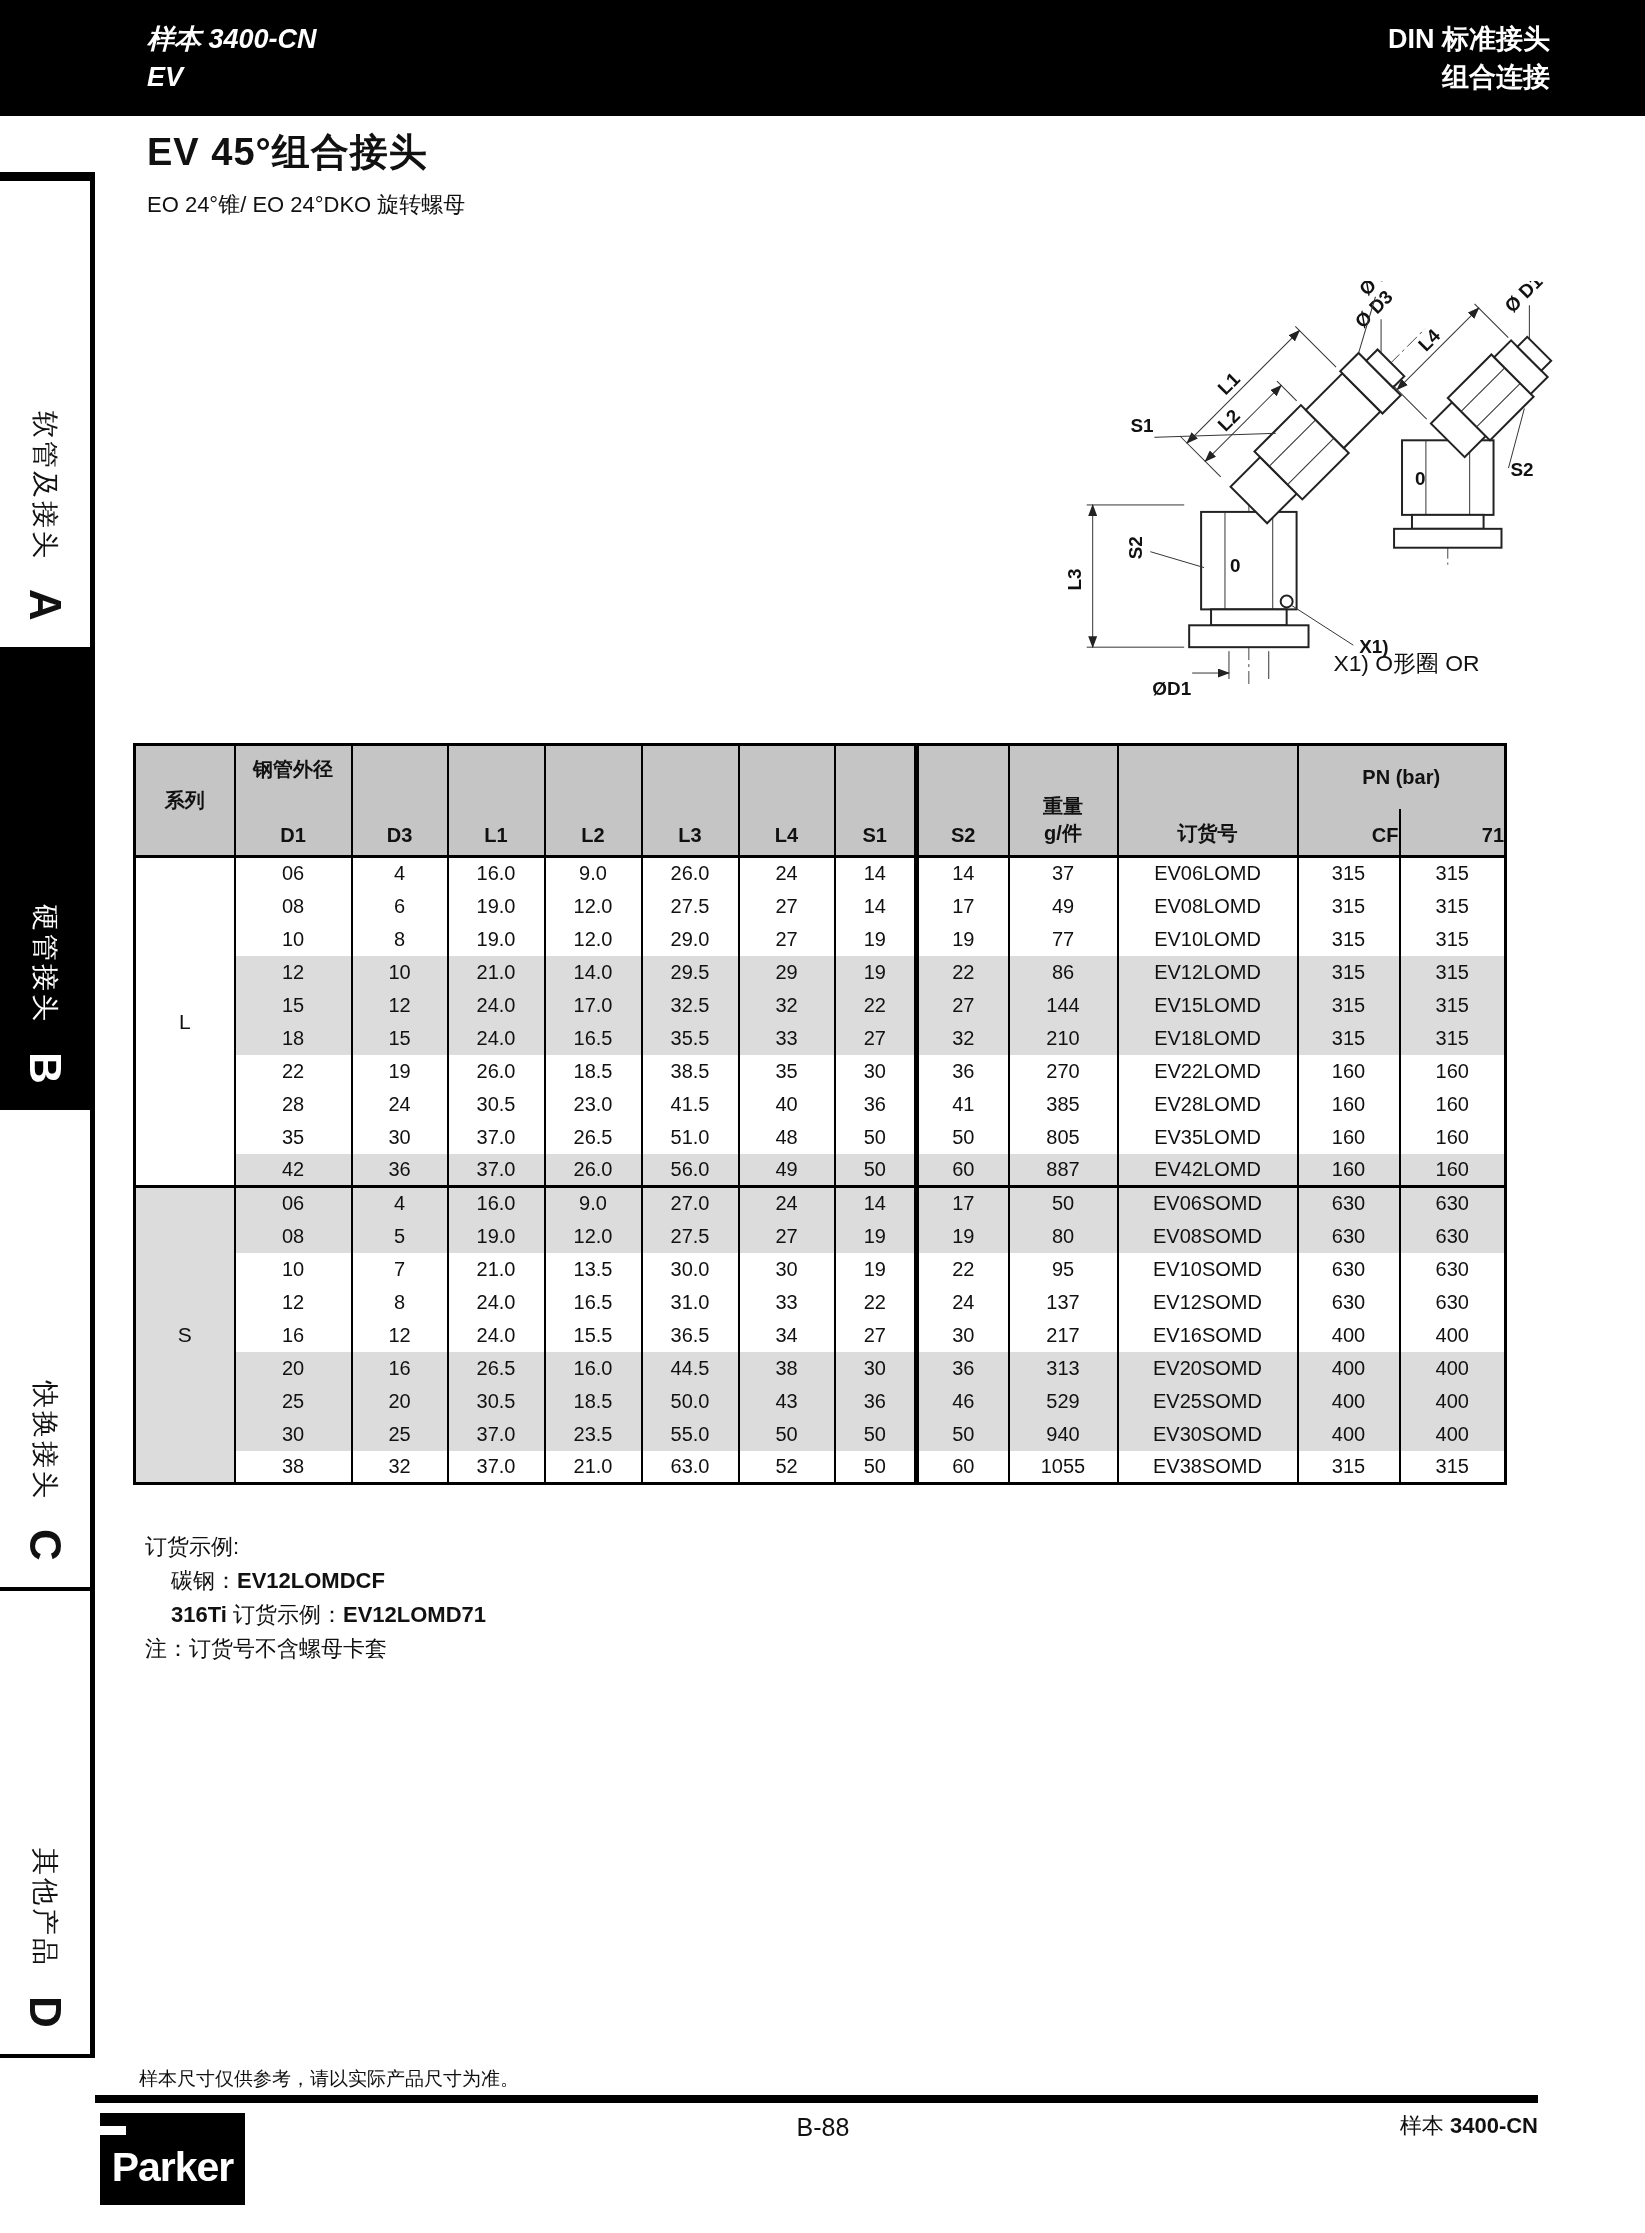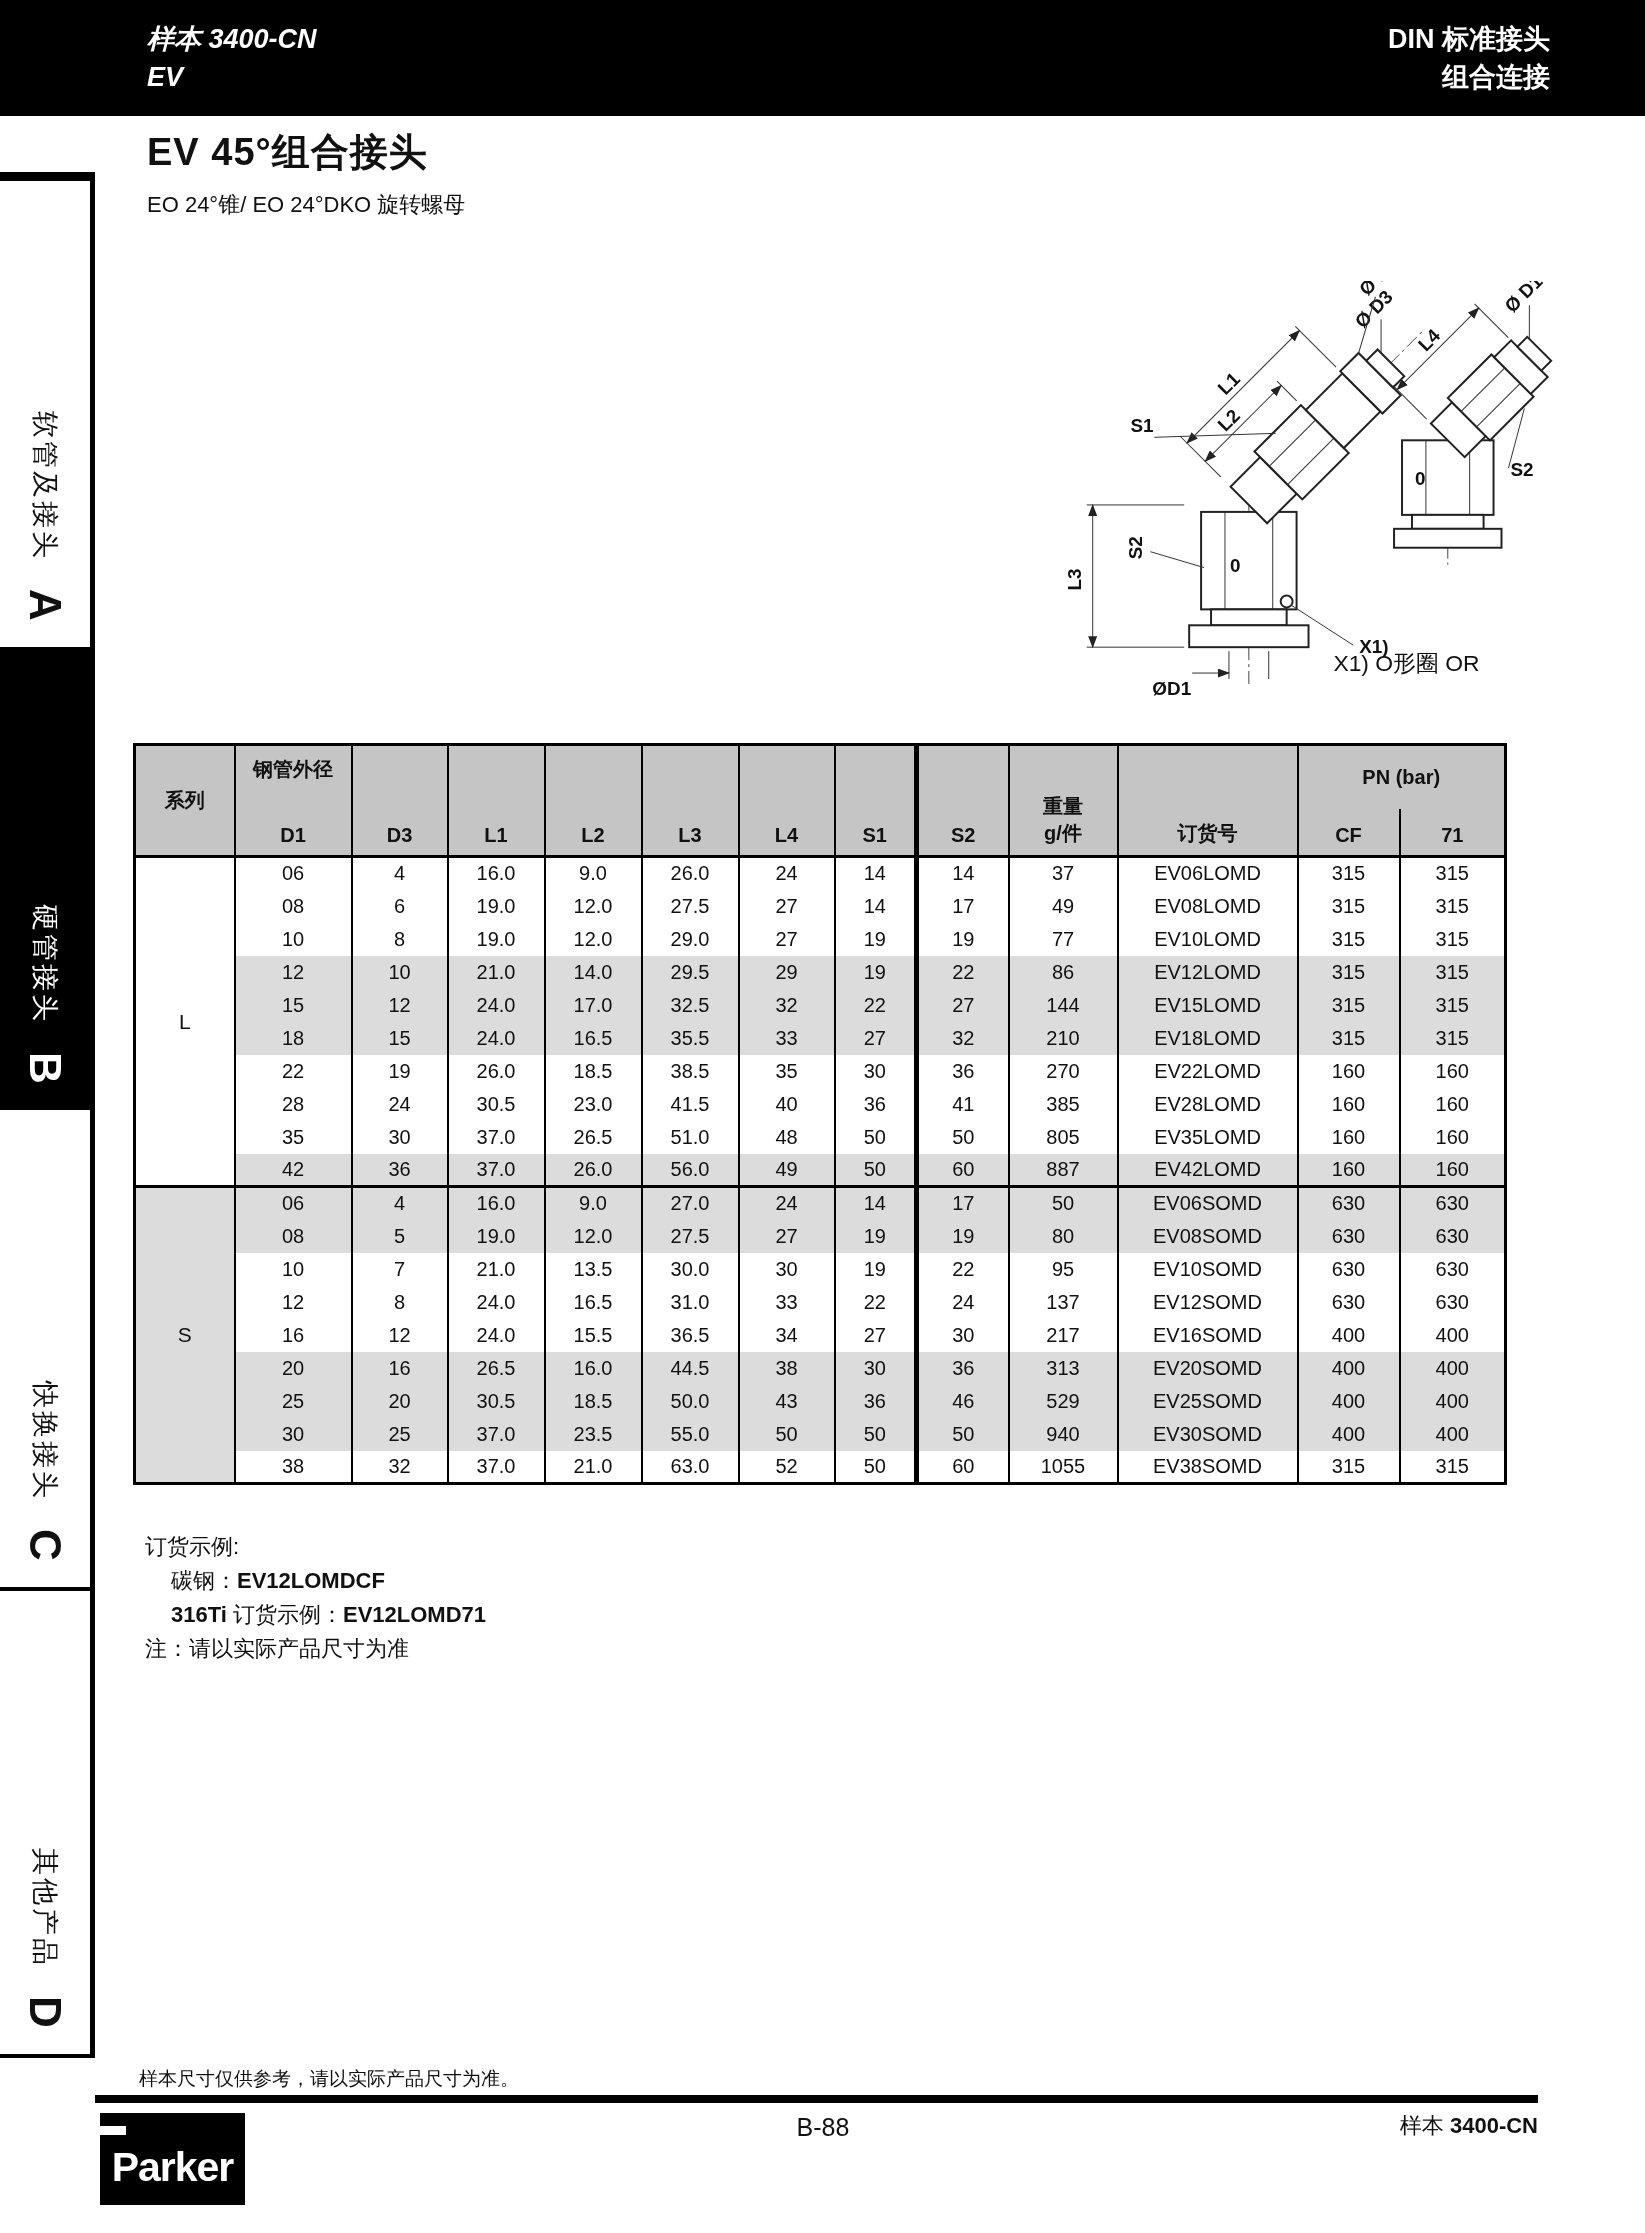--- a/index.html
+++ b/index.html
@@ -46,21 +46,21 @@
   .spec-table thead th { background:#c5c5c5; border-left:2px solid #000; border-right:2px solid #000;
                          border-bottom:3px solid #000; font-weight:bold; font-size:20px; }
   .spec-table thead tr.h1 th { height:64px; }
   .spec-table thead tr.h2 th { height:48px; }
   th.vbot { vertical-align:bottom; padding-bottom:8px; text-align:center; }
   th.vmid { vertical-align:middle; text-align:center; }
   th.rel  { position:relative; }
   th .th-top { position:absolute; top:10px; left:0; right:0; text-align:center; }
   th .th-bot { position:absolute; bottom:8px; left:0; right:0; text-align:center; }
   th.th-pn { border-bottom:none !important; vertical-align:middle; text-align:center; }
-  thead tr.h2 th { border-top:none; vertical-align:bottom; padding-bottom:8px; text-align:center; }
+  thead tr.h2 th { border-top:none; vertical-align:bottom; padding-bottom:8px; text-align:right; }
   .spec-table tbody td { border-left:2px solid #000; border-right:2px solid #000;
                          height:33px; text-align:center; vertical-align:middle; background:#fff; }
   .spec-table tbody tr.shaded td { background:#dcdcdc; }
   .spec-table tbody td.series-cell { background:#fff; font-size:21px; border-bottom:3px solid #000; }
   .spec-table tbody tr.group-end td { border-bottom:3px solid #000000; }
   .spec-table th.thickL, .spec-table td.thickL { border-left-width:5px; }
 
   
   .order-example { position:absolute; left:145px; top:1530px; font-size:22px; line-height:34px; }
   .order-example .indent { margin-left:26px; }
@@ -524,21 +524,21 @@
           <td>315</td>
           <td>315</td>
         </tr>
       </tbody>
   </table>
 
   <div class="order-example">
     <div>订货示例:</div>
     <div class="indent"><span>碳钢：</span><b>EV12LOMDCF</b></div>
     <div class="indent"><b>316Ti</b><span> 订货示例：</span><b>EV12LOMD71</b></div>
-    <div>注：请以实际产品尺寸为准</div>
+    <div>注：订货号不含螺母卡套</div>
   </div>
 
   <div class="footnote">样本尺寸仅供参考，请以实际产品尺寸为准。</div>
   <div class="footer-rule"></div>
   <div class="parker-logo">
     <span class="logo-text">Parker</span>
     <span class="parker-flag"></span>
   </div>
   <div class="page-number">B-88</div>
   <div class="footer-catalog"><span>样本 </span><b>3400-CN</b></div>

